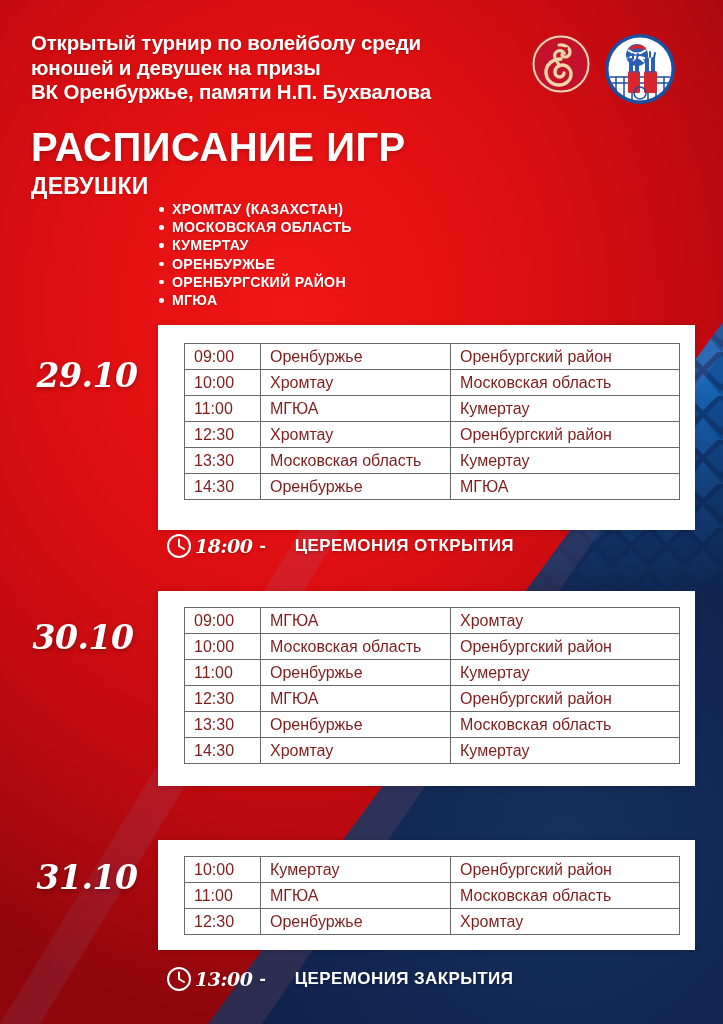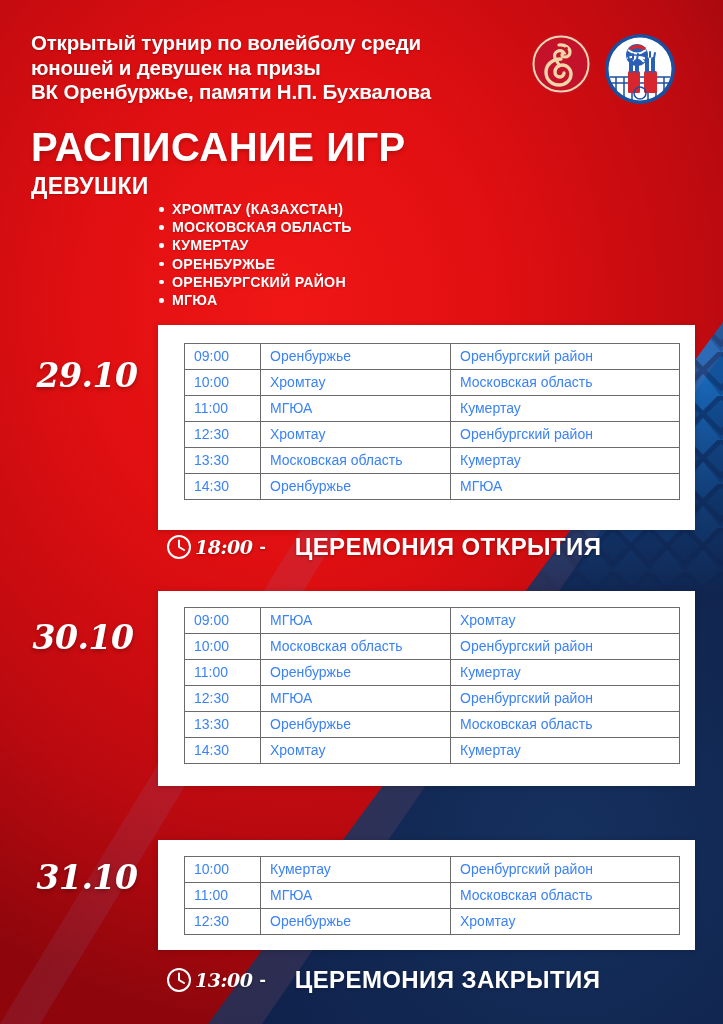--- a/index.html
+++ b/index.html
@@ -176,22 +176,22 @@
     z-index: 7;
     box-shadow: 0 1px 6px rgba(0,0,0,.18);
   }
   table.sched {
     border-collapse: collapse;
     width: 100%;
     table-layout: fixed;
   }
   table.sched td {
     border: 1px solid #6a6a6a;
-    font-size: 14px;
-    color: #3b82f6;
+    font-size: 16px;
+    color: #7f1d1d;
     padding: 3.5px 0 4.5px 9px;
     height: 24px;
     line-height: 17px;
     white-space: nowrap;
     overflow: hidden;
   }
   td.c-time  { width: 76px; }
   td.c-home  { width: 190px; }
   td.c-away  { width: auto; }
 
@@ -215,21 +215,21 @@
   }
   .cer-dash {
     color: #ffffff;
     font-size: 19px;
     font-weight: bold;
     margin-left: 7px;
     text-shadow: 0 1px 3px rgba(0,0,0,.3);
   }
   .cer-text {
     color: #ffffff;
-    font-size: 24px;
+    font-size: 17px;
     font-weight: bold;
     letter-spacing: .4px;
     margin-left: 29px;
     text-shadow: 0 1px 3px rgba(0,0,0,.3);
   }
 </style>
 </head>
 <body>
 
 <div id="poster">

